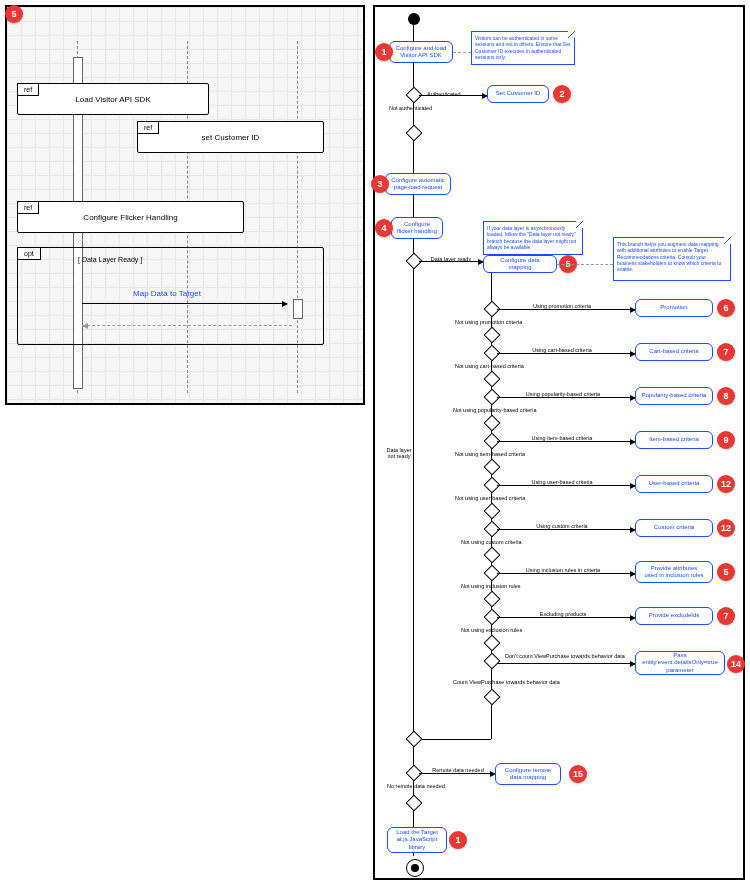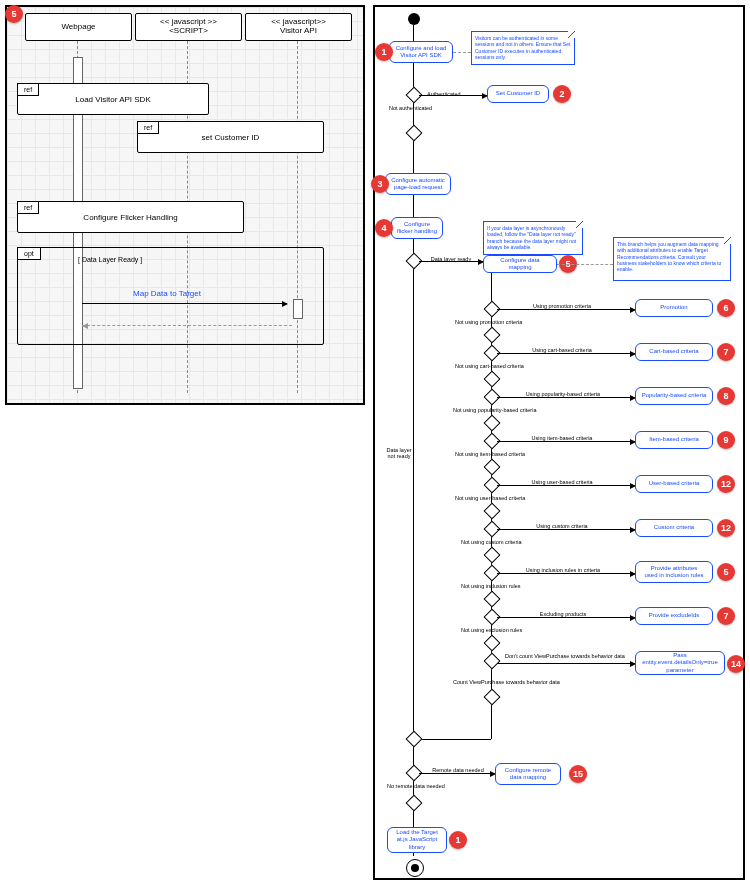--- a/index.html
+++ b/index.html
@@ -41,31 +41,20 @@
 .side-return{position:absolute;border-left:1px solid #000;width:0;}
 </style>
 </head>
 <body>
 
 <div class="page">
 
   <div class="seq">
     <div class="marker" style="left:-2px;top:-2px">5</div>
 
-    <div class="lane-head" style="left:18px">
-        <span class="txt">Webpage</span>
-      </div>
-    <div class="lane-head" style="left:128px">
-        <span class="txt" style="white-space:pre-line">&lt;&lt; javascript &gt;&gt;
-&lt;SCRIPT&gt;</span>
-      </div>
-    <div class="lane-head" style="left:238px">
-        <span class="txt" style="white-space:pre-line">&lt;&lt; javascript&gt;&gt;
-Visitor API</span>
-      </div>
 
     <div class="lifeline" style="left:70px"></div>
     <div class="lifeline" style="left:180px"></div>
     <div class="lifeline" style="left:290px"></div>
 
     <div class="activation" style="left:66px;top:50px;height:330px"></div>
 
     <div class="frag" style="left:10px;top:76px;width:190px;height:30px">
       <div class="tab">ref</div>
       <div class="label">Load Visitor API SDK</div>

